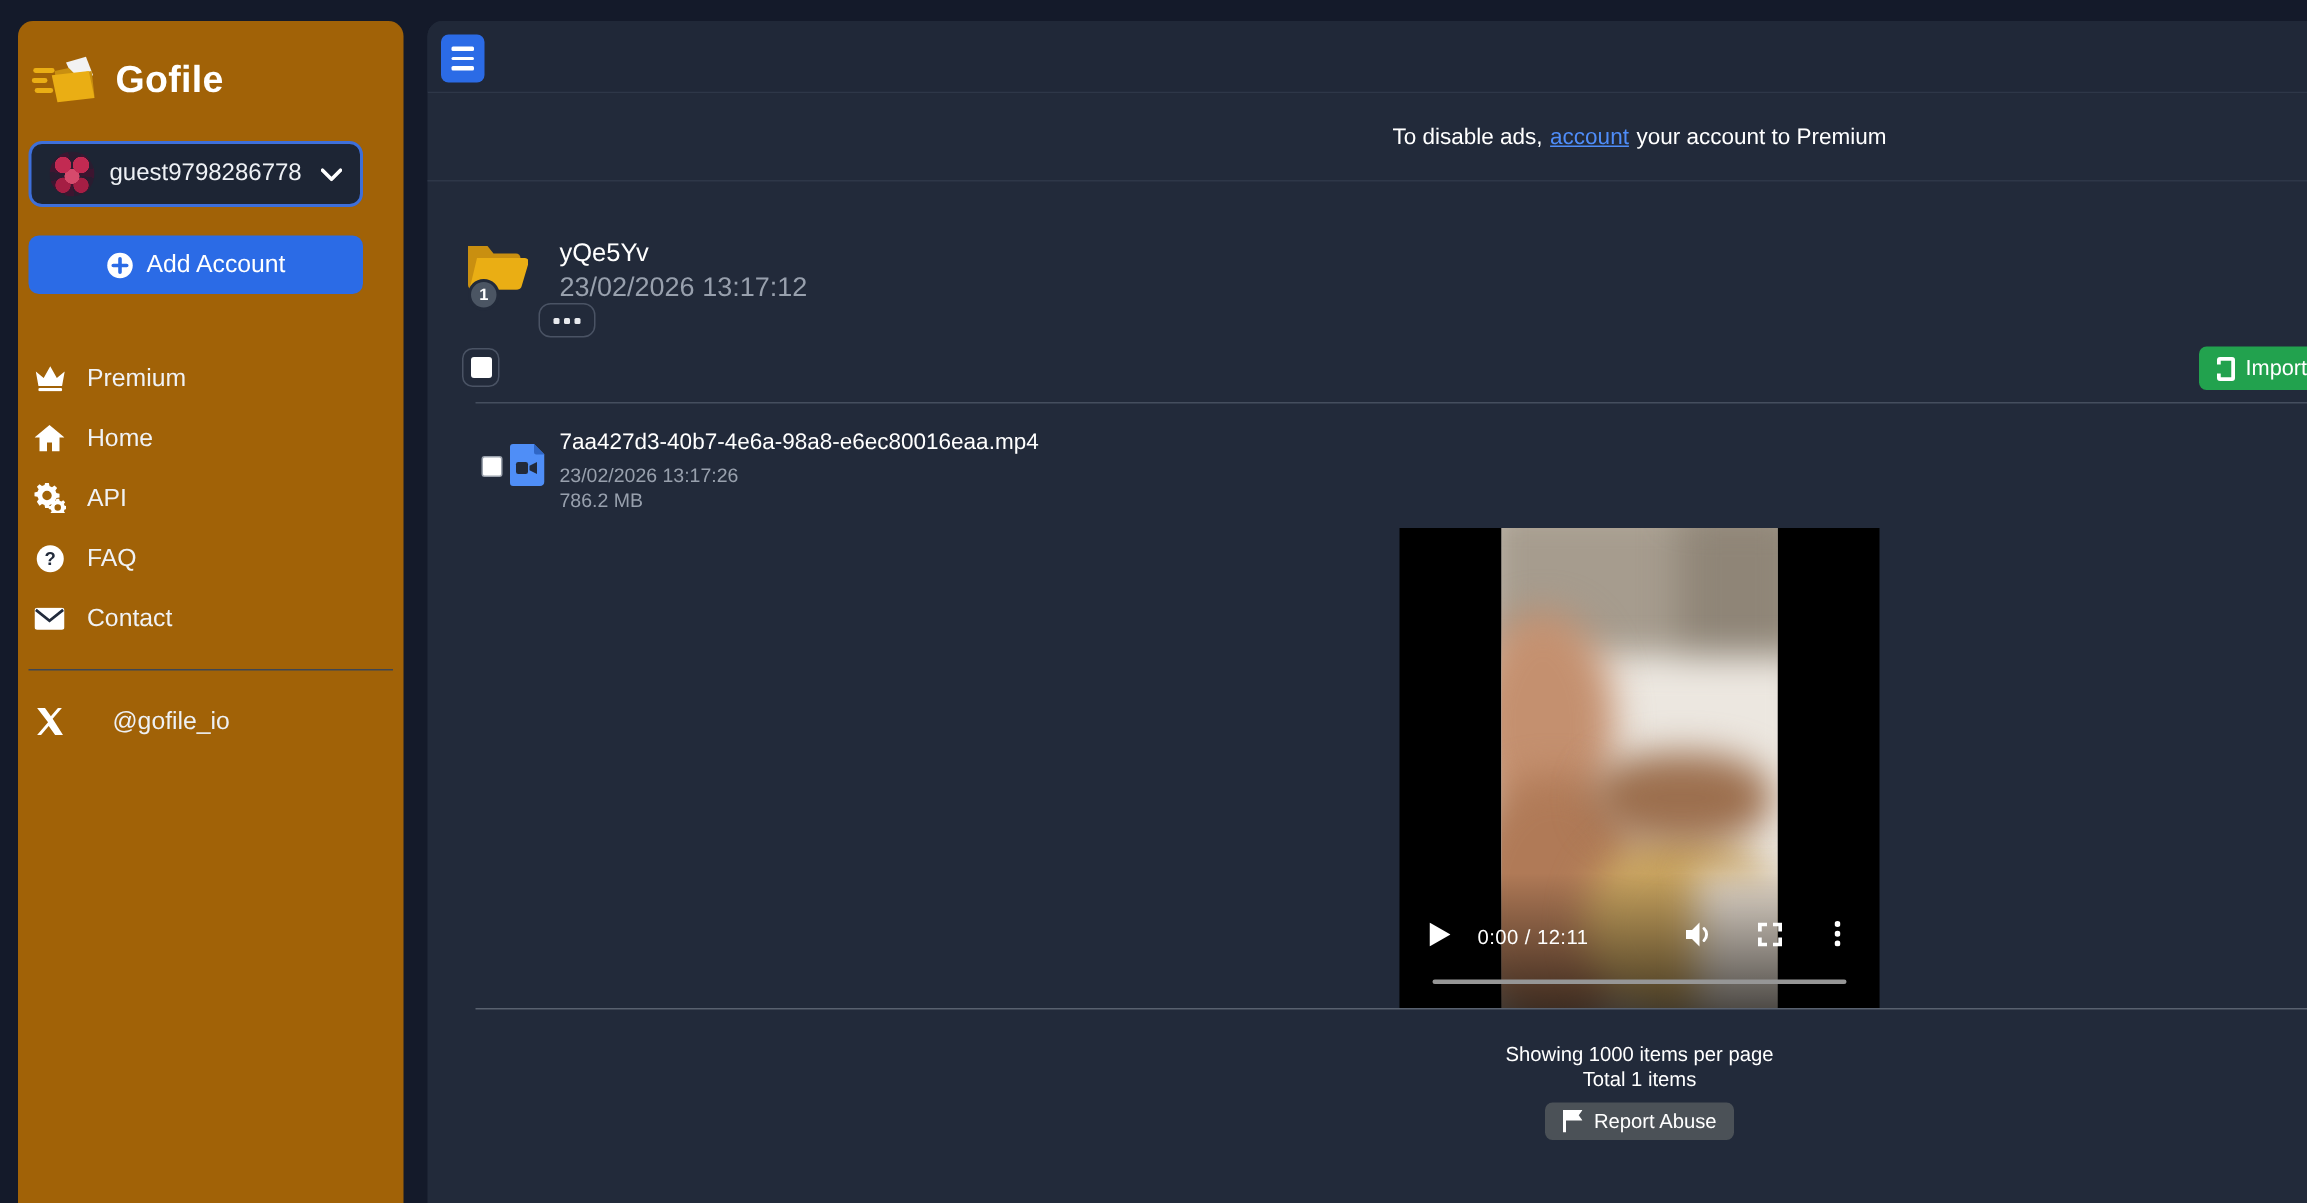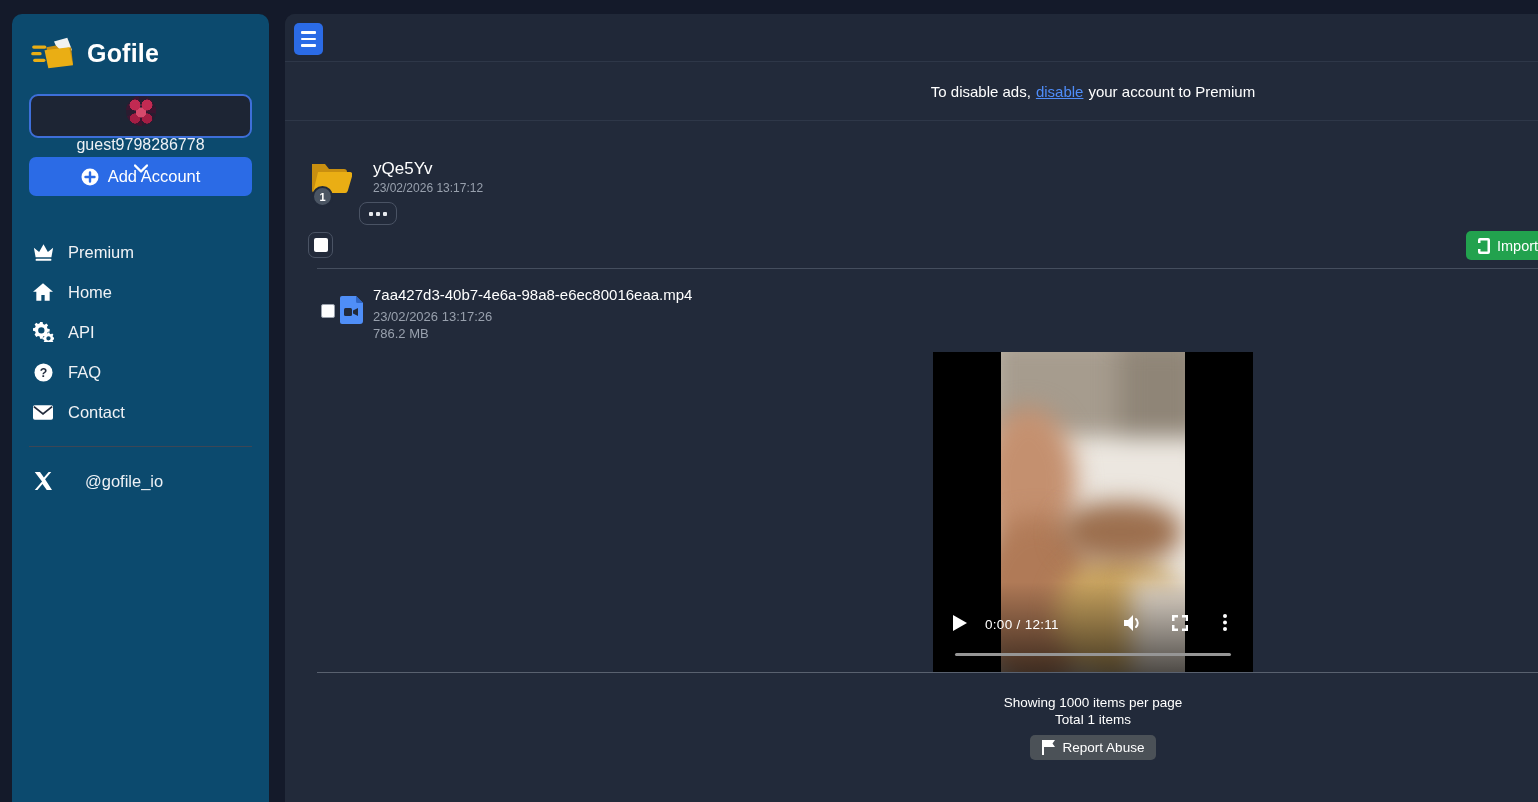--- a/index.html
+++ b/index.html
@@ -6,30 +6,30 @@
   html,body { width:1538px; height:802px; overflow:hidden; }
   body {
     background:#141a2a;
     font-family:"Liberation Sans", sans-serif;
     color:#eef1f5;
     position:relative;
   }
   
   .sidebar {
     position:absolute; left:12px; top:14px; width:257px; height:788px;
-    background:#0c4a6e; border-radius:10px 10px 0 0;
-    padding:14px 17px;
+    background:#a16207; border-radius:10px 10px 0 0;
+    padding:14px 7px;
   }
   .logo-row { display:flex; align-items:center; gap:10px; padding:6px 2px 14px 2px; }
   .logo-text { font-size:25px; font-weight:bold; color:#ffffff; letter-spacing:.2px; }
   .account-select {
     display:flex; align-items:center; gap:10px;
     width:223px; height:44px; margin-top:8px;
     background:#1d2534; border:2px solid #3e6fd9; border-radius:9px;
-    padding:0 12px; cursor:pointer; color:#eef1f5;flex-direction:column;
+    padding:0 12px; cursor:pointer; color:#eef1f5;
   }
   .avatar {
     width:30px; height:30px; border-radius:50%;
     background:
       radial-gradient(circle at 30% 30%, #c22a52 0 18%, transparent 19%),
       radial-gradient(circle at 70% 30%, #c22a52 0 18%, transparent 19%),
       radial-gradient(circle at 50% 55%, #d64a6c 0 22%, transparent 23%),
       radial-gradient(circle at 30% 75%, #a51e44 0 16%, transparent 17%),
       radial-gradient(circle at 70% 75%, #a51e44 0 16%, transparent 17%),
       repeating-conic-gradient(#2a1c30 0 25deg, #3d1530 25deg 50deg);
@@ -70,21 +70,21 @@
   }
   .ad-row a { color:#4f8df9; text-decoration:underline; margin:0 5px; cursor:pointer; }
   
   .folder-icon-wrap { position:absolute; left:23px; top:146px; width:46px; height:50px; }
   .folder-badge {
     position:absolute; left:4px; top:26px; width:21px; height:21px; border-radius:50%;
     background:#4b5563; border:2px solid #222a3a; color:#fff;
     font-size:11px; font-weight:bold; display:flex; align-items:center; justify-content:center;
   }
   .folder-title { position:absolute; left:88px; top:145px; font-size:17px; font-weight:normal; color:#fff; }
-  .folder-date  { position:absolute; left:88px; top:167px; font-size:12px; color:#98a0ad; }
+  .folder-date  { position:absolute; left:88px; top:167px; font-size:18px; color:#98a0ad; }
   .more-btn {
     position:absolute; left:74px; top:188px; width:38px; height:23px;
     background:transparent; border:1px solid #4a5364; border-radius:8px; cursor:pointer;
     display:flex; align-items:center; justify-content:center; gap:3px;
   }
   .more-btn i { width:4px; height:4px; background:#e8eaee; border-radius:1px; }
   .selectall-btn {
     position:absolute; left:23px; top:218px; width:25px; height:26px;
     background:transparent; border:1px solid #4a5364; border-radius:7px; cursor:pointer;
     display:flex; align-items:center; justify-content:center;
@@ -251,21 +251,21 @@
   <div class="topbar">
     <button class="hamburger">
       <span></span>
         <span></span>
         <span></span>
     </button>
   </div>
 
   <div class="ad-row">
     <span>To disable ads,</span>
-    <a>disable</a>
+    <a>account</a>
     <span>your account to Premium</span>
   </div>
 
   <div class="folder-icon-wrap">
     <span>
       <svg width="44" height="36" viewBox="0 0 44 36">
         <path d="M4 4 h13 l4 5 h15 a3 3 0 0 1 3 3 v18 a3 3 0 0 1 -3 3 H7 a3 3 0 0 1 -3 -3 Z" fill="#c98f10"></path>
         <path d="M10 12 h32 a2.5 2.5 0 0 1 2.4 3.2 l-4.6 15.5 a3 3 0 0 1 -2.9 2.3 H5 Z" fill="#eaae14"></path>
       </svg>
     </span>

